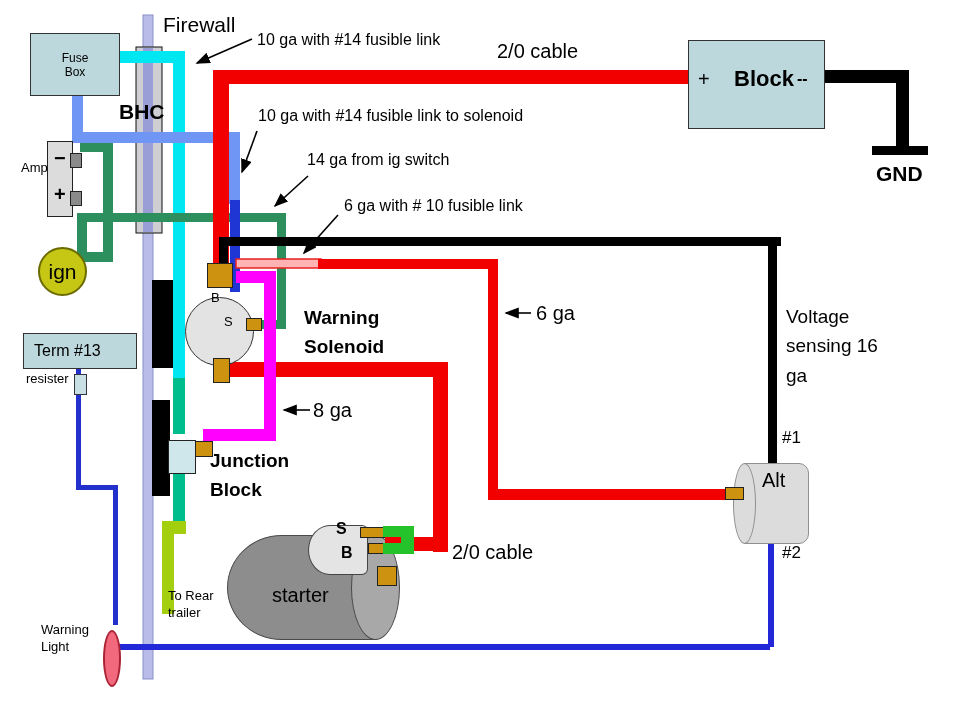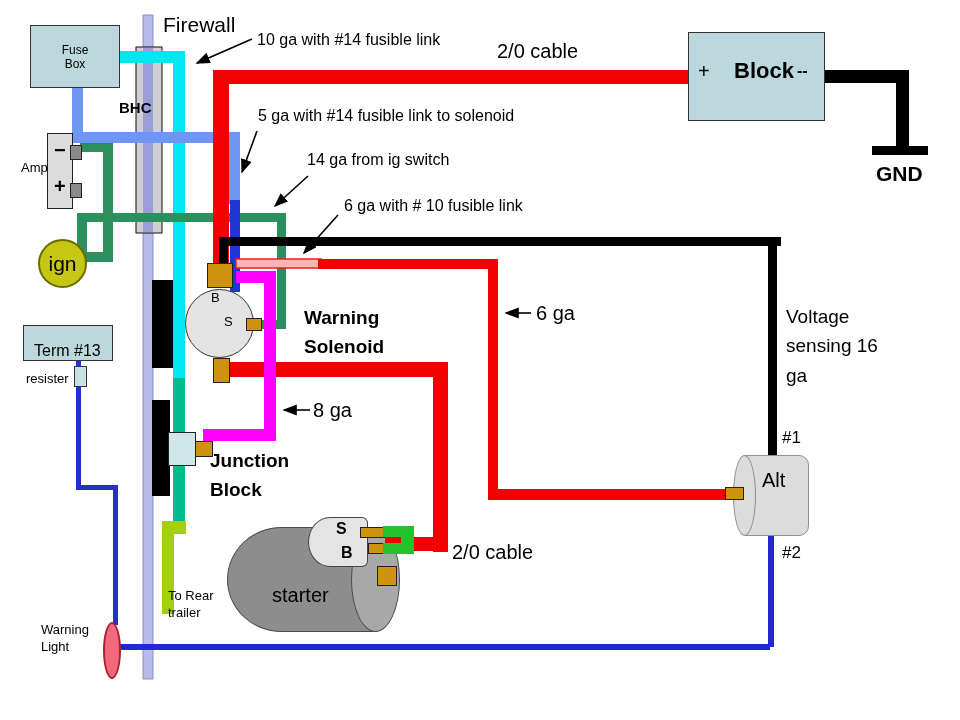--- a/index.html
+++ b/index.html
@@ -3,21 +3,21 @@
 <meta charset="utf-8">
 <style>
   html,body{margin:0;padding:0;background:#fff;}
   #canvas{position:relative;width:960px;height:720px;background:#ffffff;overflow:hidden;
           font-family:"Liberation Sans",sans-serif;}
   #wires{position:absolute;left:0;top:0;}
   .lbl{position:absolute;color:#000;white-space:nowrap;line-height:1.2;}
   .wrap{white-space:normal;}
   .pre{white-space:pre;}
   .bold{font-weight:bold;}
-  .box{position:absolute;box-sizing:border-box;}
+  .box{position:absolute;box-sizing:border-box;margin-top:8px;}
   .blue-box{background:#bcd8dc;border:1px solid #333;}
   .term{position:absolute;box-sizing:border-box;background:#cc9210;border:1px solid #222;}
   .jumper{position:absolute;background:#25c32b;}
   .wire-div{position:absolute;}
   .center{display:flex;align-items:center;justify-content:center;text-align:center;}
 </style>
 </head>
 <body>
 
 <div id="canvas">
@@ -105,21 +105,21 @@
     <span class="lbl bold" style="left:6px;top:40px;font-size:20px;">+</span>
   </div>
   <div class="box" style="left:70px;top:145px;width:12px;height:15px;background:#8a8a8a;border:1px solid #222;"></div>
   <div class="box" style="left:70px;top:183px;width:12px;height:15px;background:#8a8a8a;border:1px solid #222;"></div>
   <span class="lbl" style="left:21px;top:160px;font-size:13px;">Amp</span>
 
   <div class="box center" style="left:38px;top:239px;width:49px;height:49px;border-radius:50%;background:#c6c614;border:2px solid #6b6b00;">
     <span style="font-size:21px;">ign</span>
   </div>
 
-  <div class="box blue-box" style="left:23px;top:325px;width:90px;height:36px;display:flex;align-items:flex-end;">
+  <div class="box blue-box" style="left:23px;top:325px;width:114px;height:36px;display:flex;align-items:center;">
     <span style="font-size:16px;padding-left:10px;">Term #13</span>
   </div>
   <div class="box" style="left:74px;top:366px;width:13px;height:21px;background:#c8e0e4;border:1px solid #334;"></div>
   <span class="lbl" style="left:26px;top:371px;font-size:13px;">resister</span>
 
   <div class="box" style="left:185px;top:289px;width:69px;height:69px;border-radius:50%;background:#e3e3e3;border:1px solid #333;"></div>
   <span class="lbl" style="left:211px;top:290px;font-size:13px;">B</span>
   <span class="lbl" style="left:224px;top:314px;font-size:13px;">S</span>
 
   <div class="box" style="left:168px;top:432px;width:28px;height:34px;background:#cfe6ea;border:1px solid #222;"></div>
@@ -154,22 +154,22 @@
   <div class="term" style="left:377px;top:566px;width:20px;height:20px;"></div>
   <div class="term" style="left:725px;top:487px;width:19px;height:13px;"></div>
 
   <div class="jumper" style="left:383px;top:526px;width:31px;height:11px;"></div>
   <div class="jumper" style="left:401px;top:526px;width:13px;height:28px;"></div>
   <div class="jumper" style="left:383px;top:543px;width:31px;height:11px;"></div>
 
   <span class="lbl" style="left:163px;top:12px;font-size:21px;">Firewall</span>
   <span class="lbl" style="left:257px;top:30px;font-size:16px;">10 ga with #14 fusible link</span>
   <span class="lbl" style="left:497px;top:39px;font-size:20px;">2/0 cable</span>
-  <span class="lbl bold" style="left:119px;top:99px;font-size:15px;">BHC</span>
-  <span class="lbl" style="left:258px;top:106px;font-size:16px;">5 ga with #14 fusible link to solenoid</span>
+  <span class="lbl bold" style="left:119px;top:99px;font-size:21px;">BHC</span>
+  <span class="lbl" style="left:258px;top:106px;font-size:16px;">10 ga with #14 fusible link to solenoid</span>
   <span class="lbl" style="left:307px;top:150px;font-size:16px;">14 ga from ig switch</span>
   <span class="lbl" style="left:344px;top:196px;font-size:16px;">6 ga with # 10 fusible link</span>
   <span class="lbl bold wrap" style="left:304px;top:303px;font-size:19px;width:100px;line-height:1.55;">Warning Solenoid</span>
   <span class="lbl" style="left:536px;top:301px;font-size:20px;">6 ga</span>
   <span class="lbl wrap" style="left:786px;top:302px;font-size:19px;width:95px;line-height:1.55;">Voltage sensing 16 ga</span>
   <span class="lbl" style="left:313px;top:398px;font-size:20px;">8 ga</span>
   <span class="lbl" style="left:782px;top:428px;font-size:17px;">#1</span>
   <span class="lbl" style="left:782px;top:543px;font-size:17px;">#2</span>
   <span class="lbl bold wrap" style="left:210px;top:446px;font-size:19px;width:100px;line-height:1.55;">Junction Block</span>
   <span class="lbl" style="left:452px;top:540px;font-size:20px;">2/0 cable</span>

